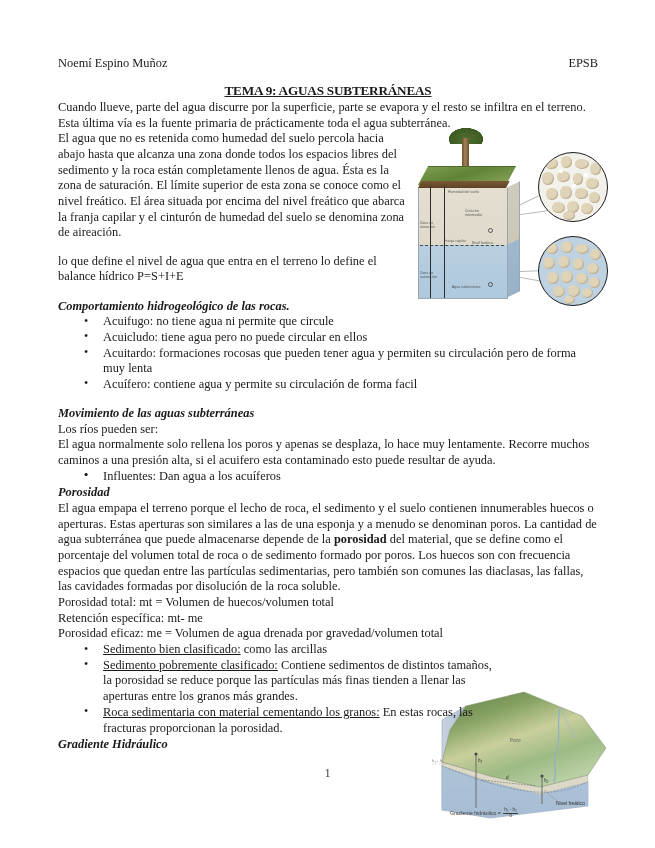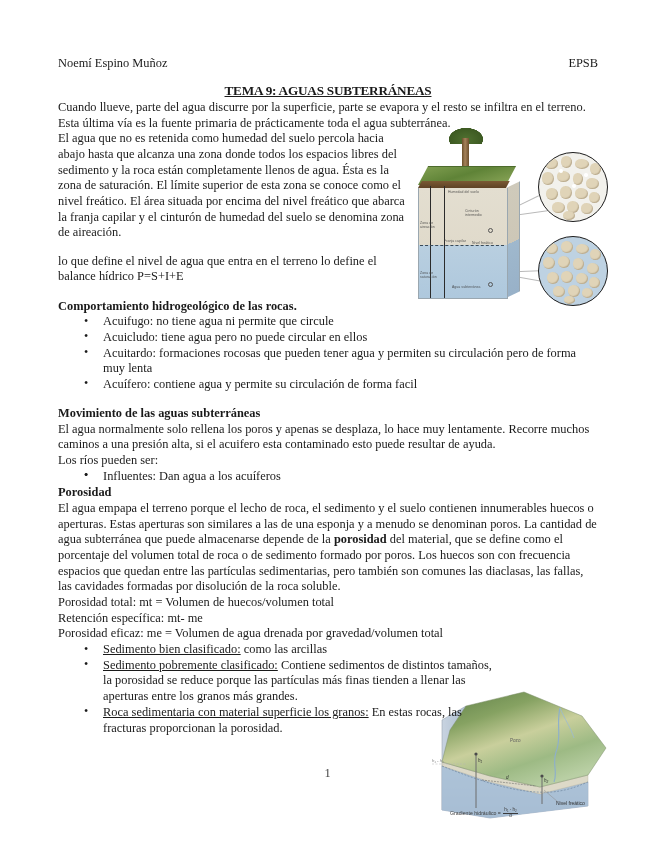--- a/index.html
+++ b/index.html
@@ -50,20 +50,21 @@
     line-height: 1.265;
     text-align: left;
   }
   p.narrow { width: 352px; }
   .gap { height: 12.6px; }
   h2.sec {
     margin: 0;
     font-size: 12.4px;
     font-weight: bold;
     line-height: 1.33;
+    font-style: italic;
   }
   
   ul.bl {
     margin: 0;
     padding: 0;
     list-style: none;
   }
   ul.bl li {
     position: relative;
     padding-left: 45px;
@@ -422,34 +423,35 @@
     <ul class="bl">
       <li><span class="dot">•</span><span>Acuifugo: no tiene agua ni permite que circule</span></li>
       <li><span class="dot">•</span><span>Acuicludo: tiene agua pero no puede circular en ellos</span></li>
       <li><span class="dot">•</span><span>Acuitardo: formaciones rocosas que pueden tener agua y permiten su circulación pero de forma muy lenta</span></li>
       <li><span class="dot">•</span><span>Acuífero: contiene agua y permite su circulación de forma facil</span></li>
     </ul>
 
     <div class="gap"></div>
 
     <h2 class="sec">Movimiento de las aguas subterráneas</h2>
+    <p class="para">Los ríos pueden ser:</p>
     <p class="para">El agua normalmente solo rellena los poros y apenas se desplaza, lo hace muy lentamente. Recorre muchos caminos a una presión alta, si el acuifero esta contaminado esto puede resultar de ayuda.</p>
-    <p class="para">Los ríos pueden ser:</p>
     <ul class="bl">
       <li><span class="dot">•</span></li>
       <li><span class="dot">•</span><span>Influentes: Dan agua a los acuíferos</span></li>
     </ul>
 
     <h2 class="sec">Porosidad</h2>
     <p class="para"><span>El agua empapa el terreno porque el lecho de roca, el sedimento y el suelo contienen innumerables huecos o aperturas. Estas aperturas son similares a las de una esponja y a menudo se denominan poros. La cantidad de agua subterránea que puede almacenarse depende de la </span><b class="inl">porosidad</b><span> del material, que se define como el porcentaje del volumen total de roca o de sedimento formado por poros. Los huecos son con frecuencia espacios que quedan entre las partículas sedimentarias, pero también son comunes las diaclasas, las fallas, las cavidades formadas por disolución de la roca soluble.</span></p>
     <p class="para">Porosidad total: mt = Volumen de huecos/volumen total</p>
     <p class="para">Retención específica: mt- me</p>
     <p class="para">Porosidad eficaz: me = Volumen de agua drenada por gravedad/volumen total</p>
     <ul class="bl">
       <li><span class="dot">•</span><span class="u">Sedimento bien clasificado:</span><span> como las arcillas</span></li>
       <li class="narrow-li"><span class="dot">•</span><span class="u">Sedimento pobremente clasificado:</span><span> Contiene sedimentos de distintos tamaños, la porosidad se reduce porque las partículas más finas tienden a llenar las aperturas entre los granos más grandes.</span></li>
-      <li class="narrow-li"><span class="dot">•</span><span class="u">Roca sedimentaria con material superficie los granos:</span><span> En estas rocas, las fracturas proporcionan la porosidad.</span></li>
+      <li class="narrow-li"><span class="dot">•</span><span class="u">Roca sedimentaria con material cementando los granos:</span><span> En estas rocas, las fracturas proporcionan la porosidad.</span></li>
     </ul>
 
+    <h2 class="sec">Gradiente Hidráulico</h2>
   </div>
 
   <div class="pageno">1</div>
 </div>
 
 </body></html>

